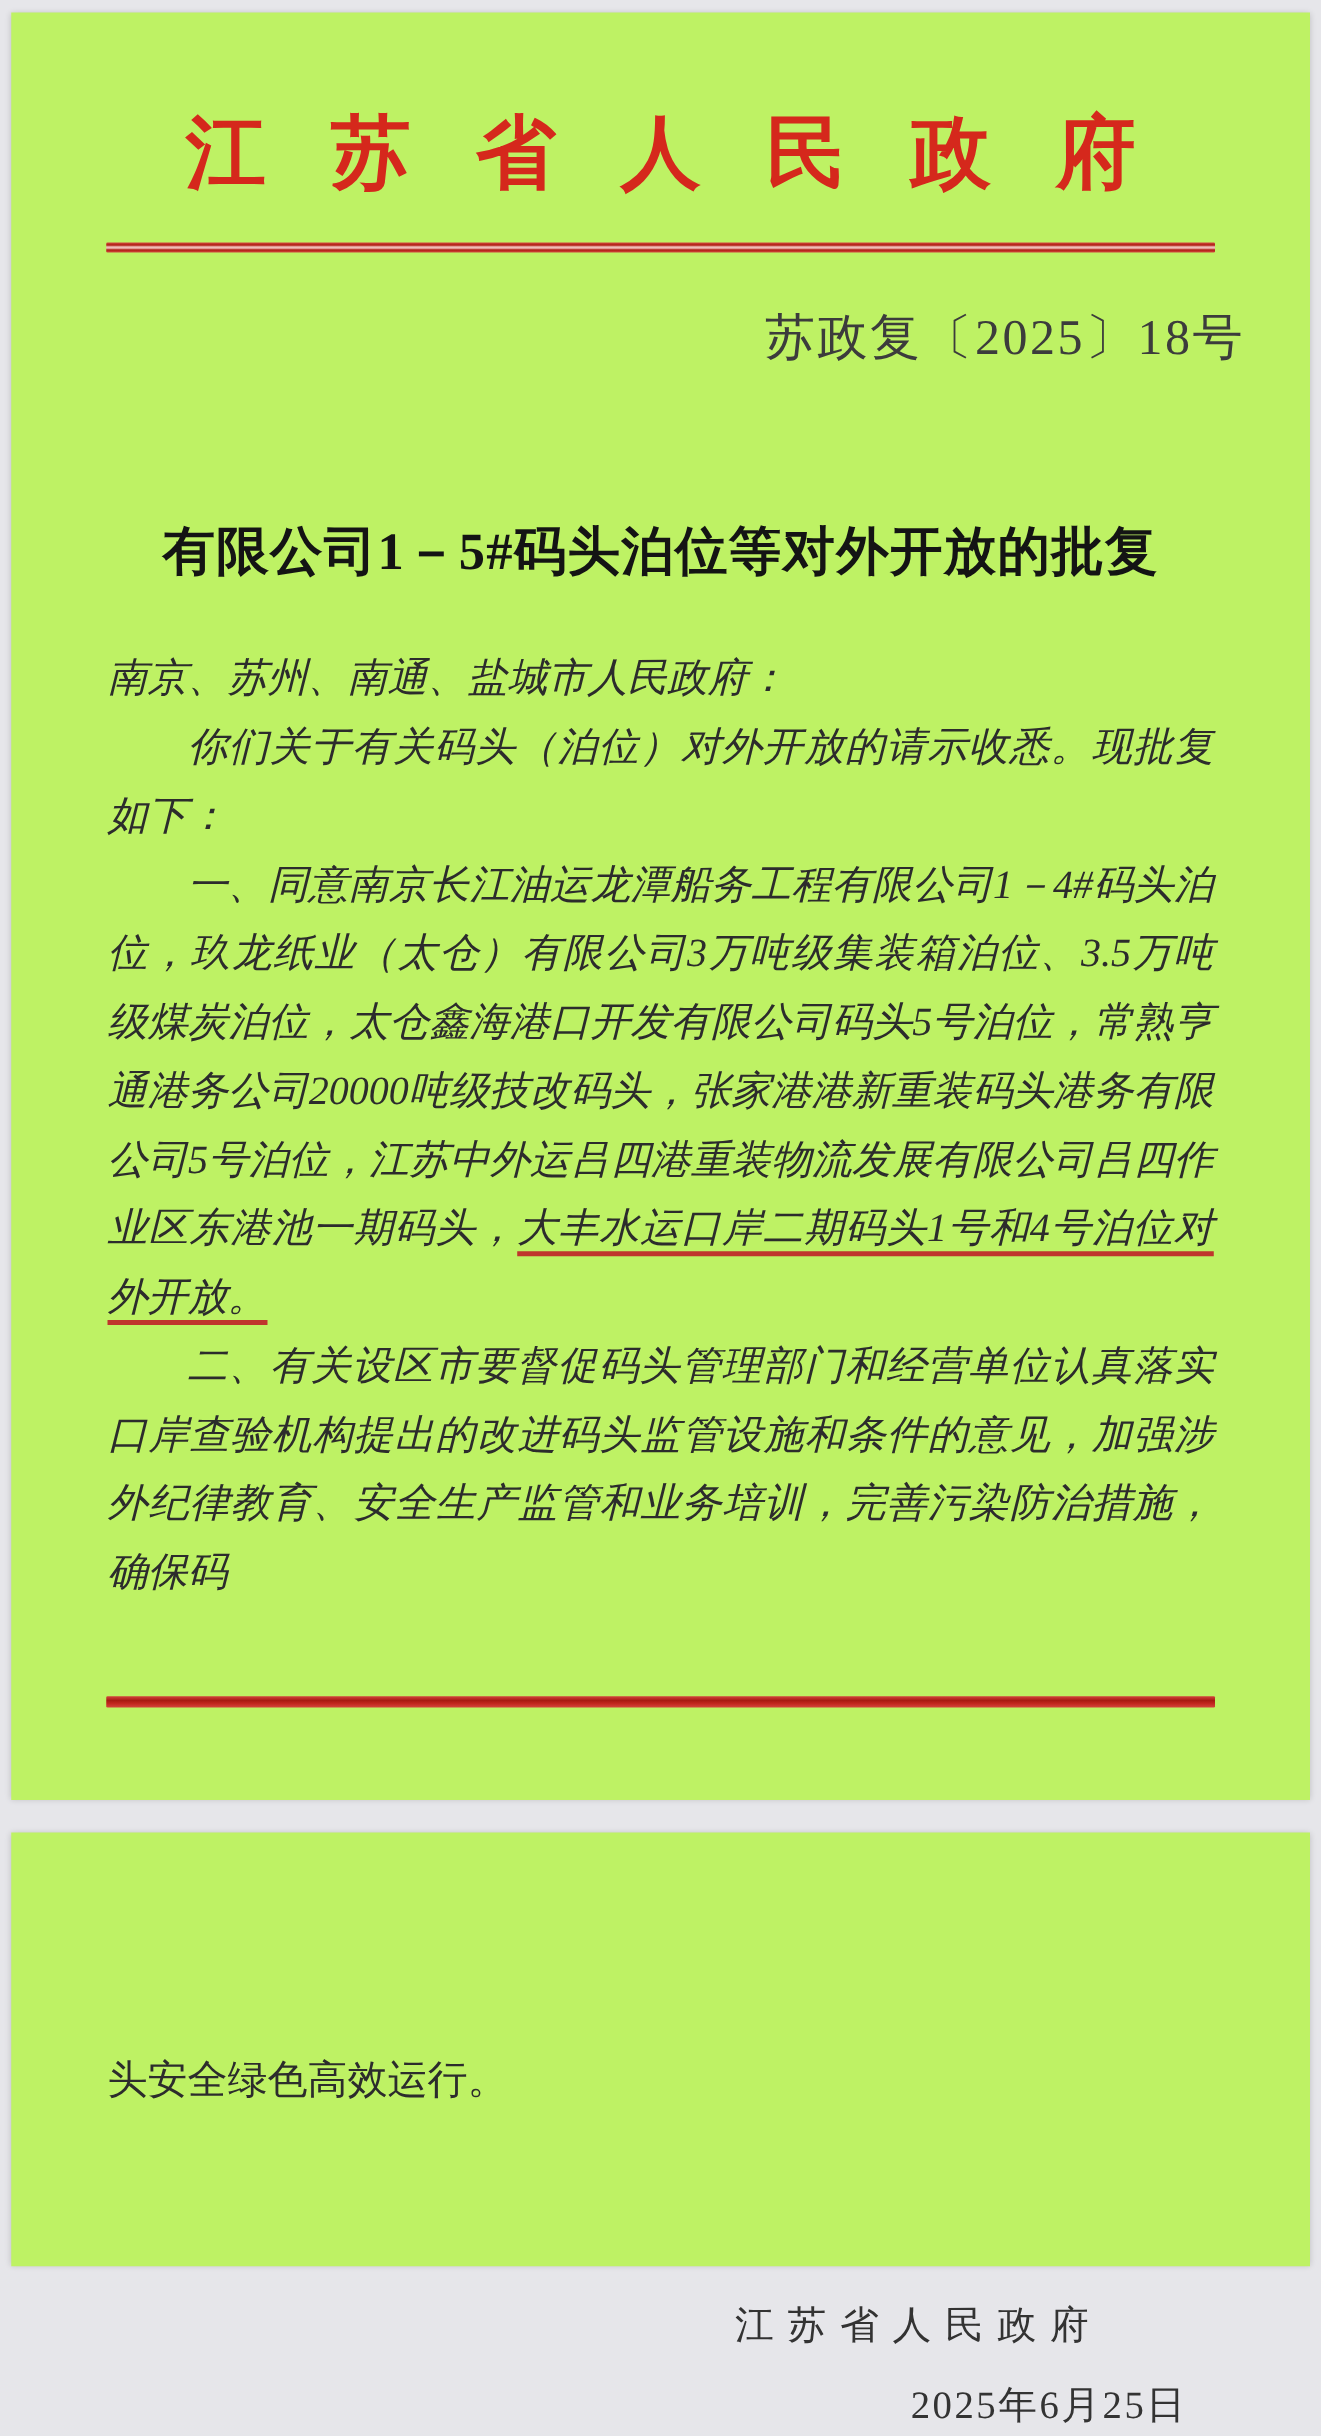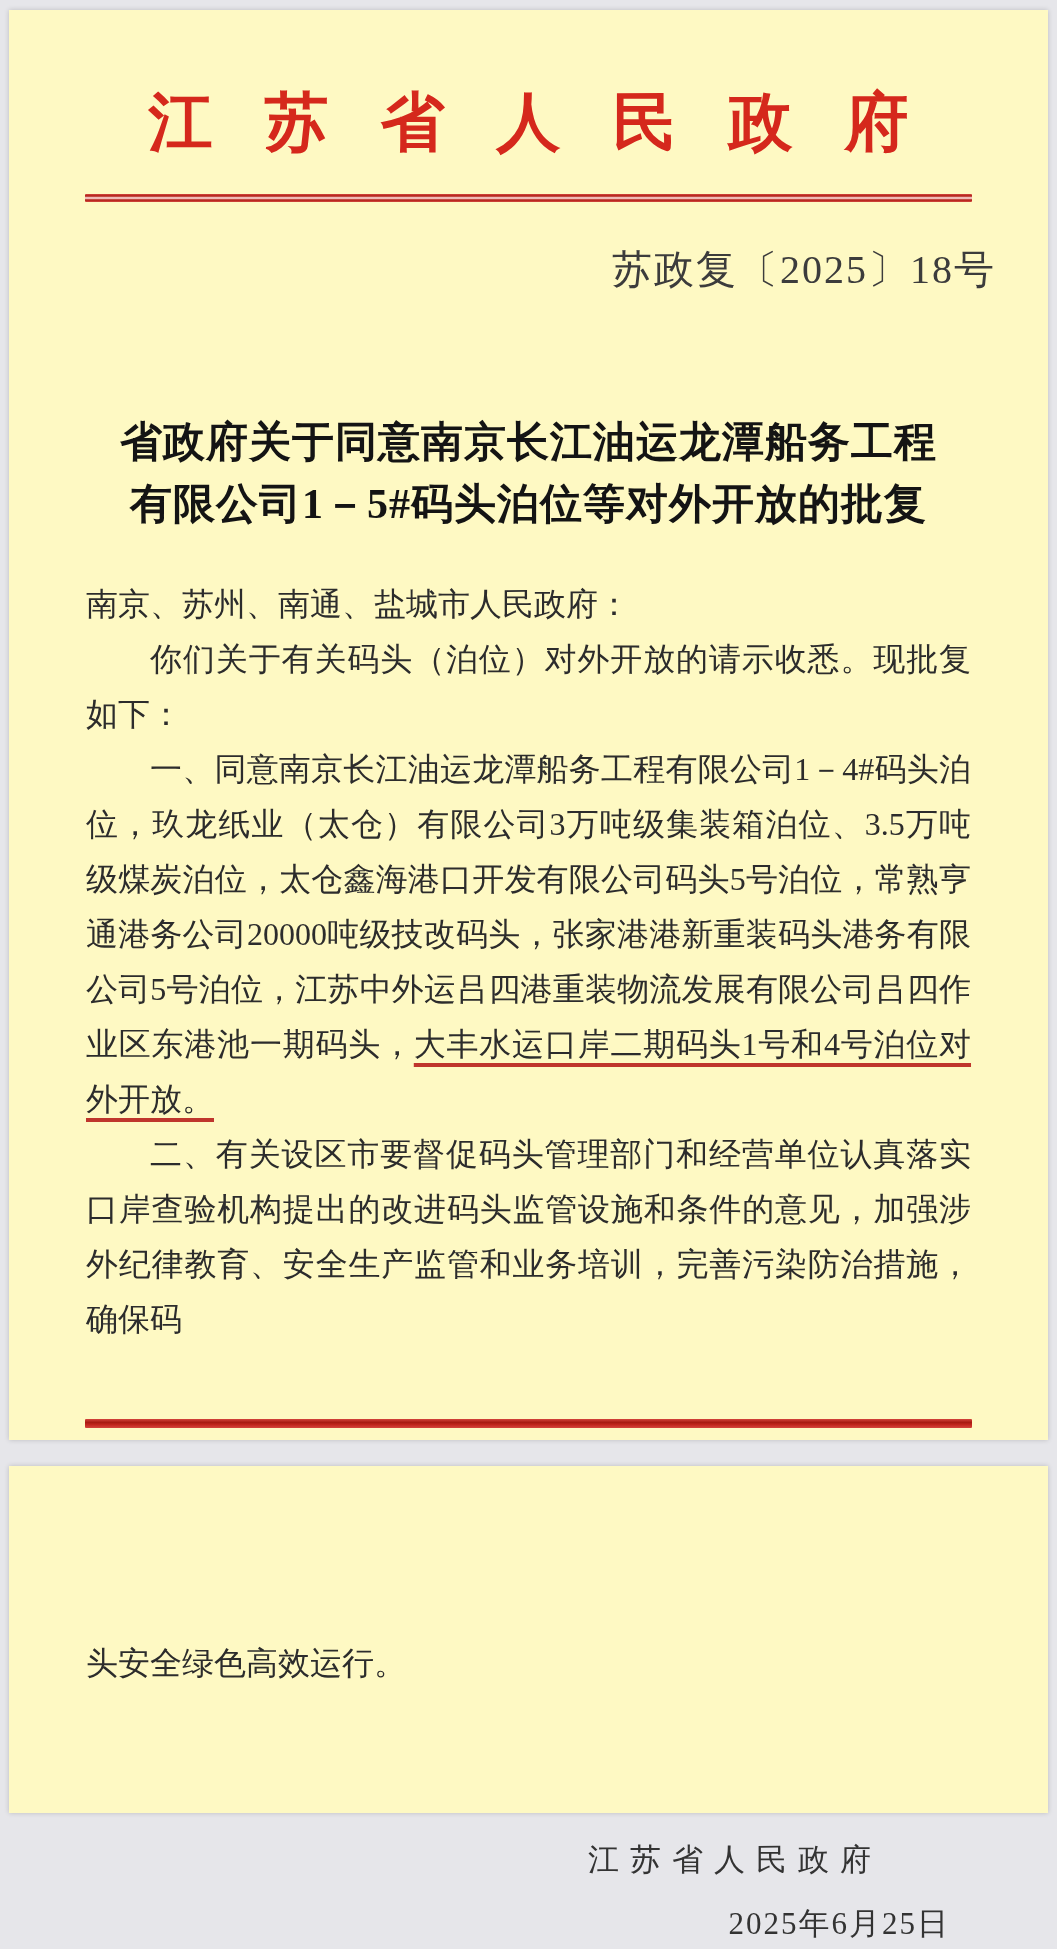--- a/index.html
+++ b/index.html
@@ -4,21 +4,21 @@
 <style>
   * { box-sizing: border-box; }
   html, body {
     margin: 0; padding: 0;
     width: 1057px; height: 1949px;
     background: #e6e6ea;
     font-family: "Liberation Serif", "DejaVu Serif", serif;
     overflow: hidden;
   }
   .page {
-    background: #fef9c3;
+    background: #bef264;
     margin-left: 9px; margin-right: 9px;
     box-shadow: 0 0 5px rgba(0,0,0,0.18);
   }
   .page-1 { margin-top: 10px; height: 1430px; }
   .page-2 { margin-top: 26px; height: 347px; }
 
   .letterhead {
     padding-top: 76px;
     text-align: center;
     color: #d5281c;
@@ -55,21 +55,21 @@
     color: #141414;
     letter-spacing: 1px;
   }
   .body-text {
     margin: 42px 77px 0 77px;
     font-size: 32px;
     line-height: 55px;
     color: #2c2c2c;
     text-align: justify;
   }
-  .body-text p { margin: 0; }
+  .body-text p { margin: 0; font-style: italic; }
   .indent { text-indent: 2em; }
   .red-underline {
     text-decoration: underline;
     text-decoration-color: #bf362c;
     text-decoration-thickness: 3.5px;
     text-underline-offset: 8px;
   }
   .bottom-rule {
     height: 9px;
     margin: 72px 76px 0 76px;
@@ -109,21 +109,20 @@
 <div>
 
   <div class="page page-1">
     <div class="letterhead">江苏省人民政府</div>
 
     <div class="double-rule"></div>
 
     <div class="doc-number">苏政复〔2025〕18号</div>
 
     <div class="doc-title">
-      <div>省政府关于同意南京长江油运龙潭船务工程</div>
       <div>有限公司1－5#码头泊位等对外开放的批复</div>
     </div>
 
     <div class="body-text">
       <p class="salutation">南京、苏州、南通、盐城市人民政府：</p>
       <p class="indent">你们关于有关码头（泊位）对外开放的请示收悉。现批复如下：</p>
       <p class="indent"><span>一、同意南京长江油运龙潭船务工程有限公司1－4#码头泊位，玖龙纸业（太仓）有限公司3万吨级集装箱泊位、3.5万吨级煤炭泊位，太仓鑫海港口开发有限公司码头5号泊位，常熟亨通港务公司20000吨级技改码头，张家港港新重装码头港务有限公司5号泊位，江苏中外运吕四港重装物流发展有限公司吕四作业区东港池一期码头，</span><span class="red-underline">大丰水运口岸二期码头1号和4号泊位对外开放。</span></p>
       <p class="indent">二、有关设区市要督促码头管理部门和经营单位认真落实口岸查验机构提出的改进码头监管设施和条件的意见，加强涉外纪律教育、安全生产监管和业务培训，完善污染防治措施，确保码</p>
     </div>
 

